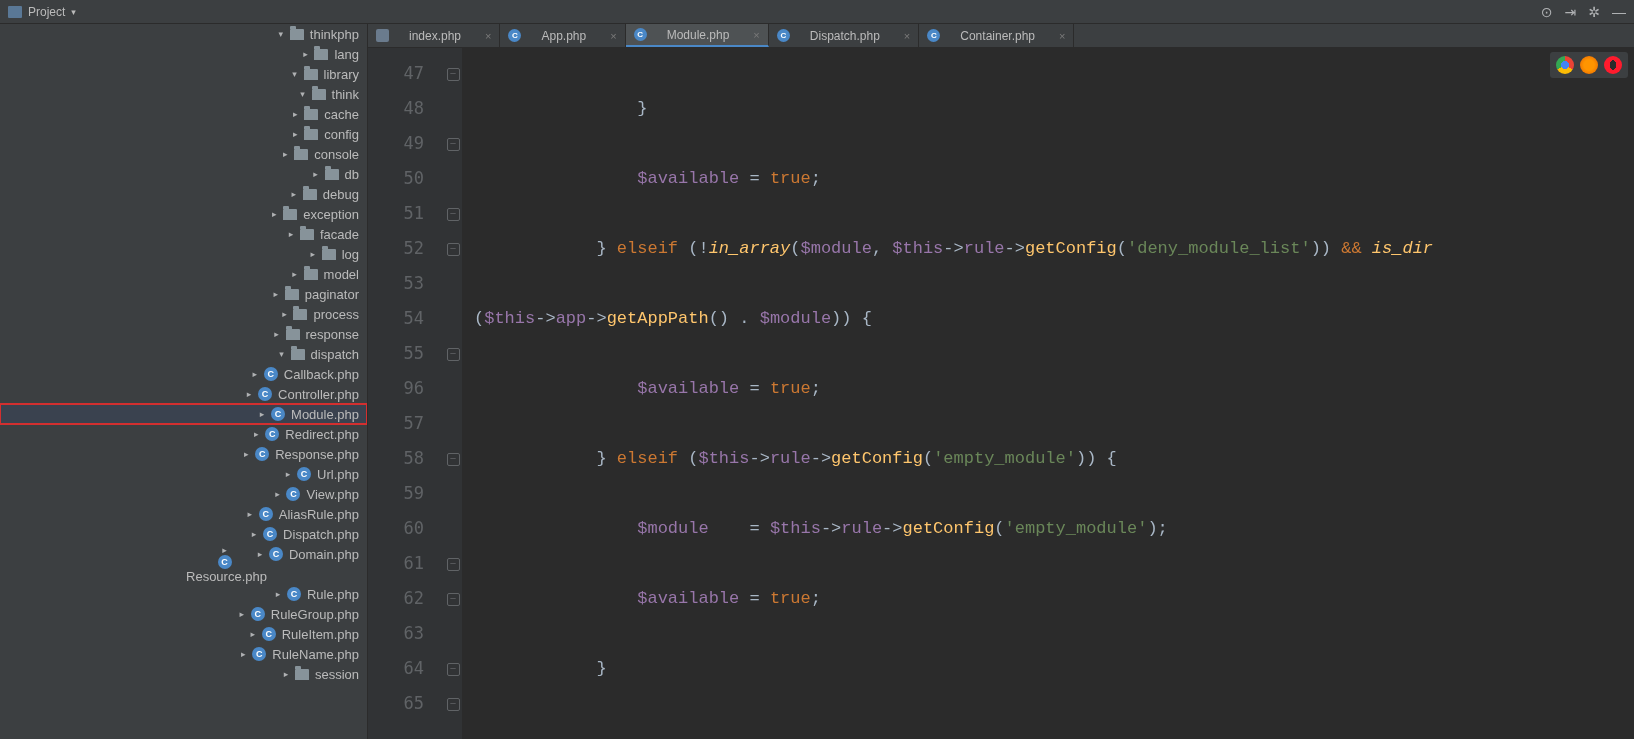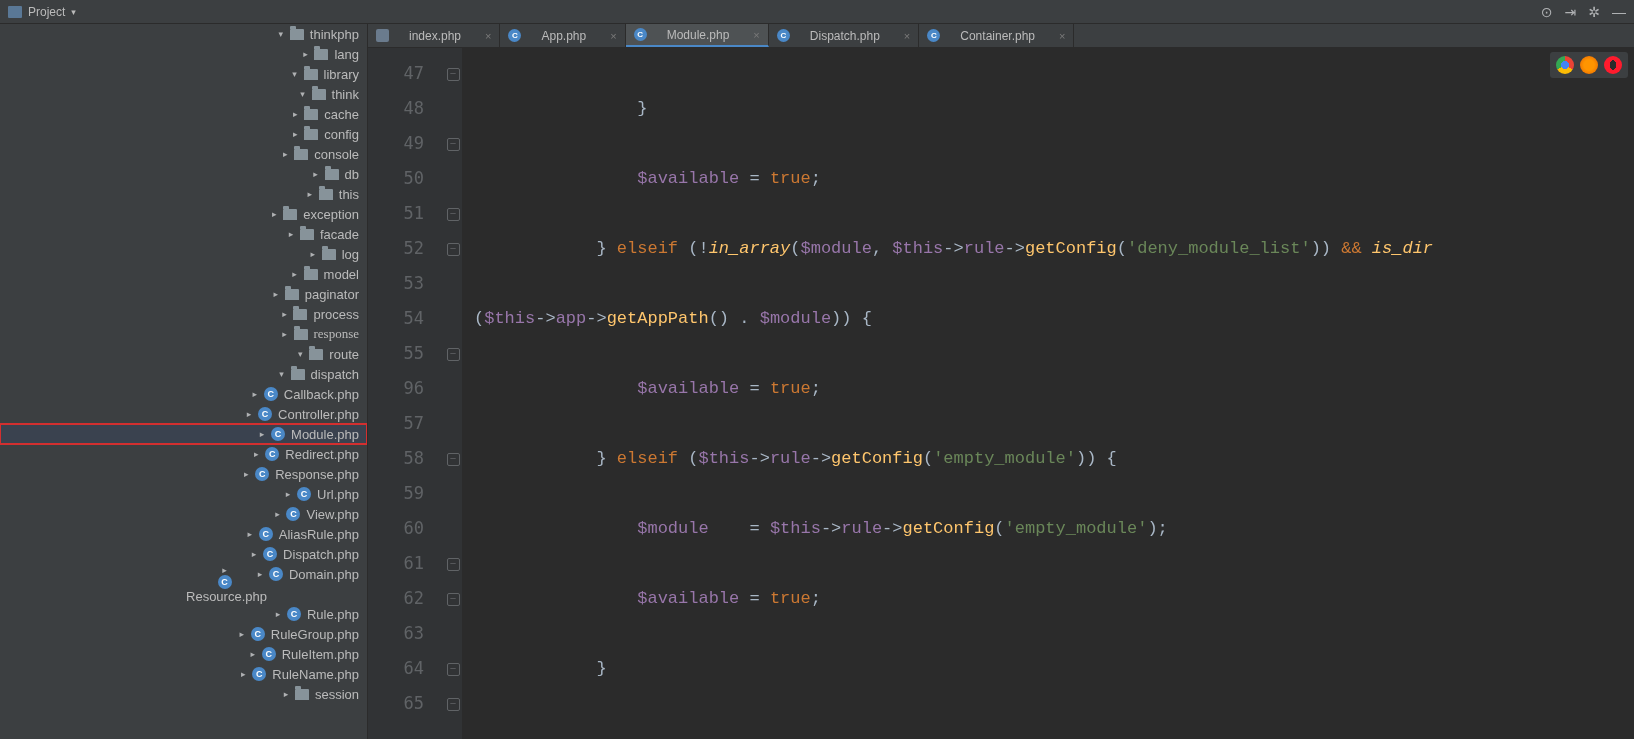--- a/index.html
+++ b/index.html
@@ -255,21 +255,21 @@
           <span class="tree-icon">
             <span class="folder-icon"></span>
           </span>
           <span class="tree-label">db</span>
         </div>
         <div class="tree-row" style="padding-left: 72px;">
           <span class="tree-arrow closed"></span>
           <span class="tree-icon">
             <span class="folder-icon"></span>
           </span>
-          <span class="tree-label">this</span>
+          <span class="tree-label">debug</span>
         </div>
         <div class="tree-row" style="padding-left: 72px;">
           <span class="tree-arrow closed"></span>
           <span class="tree-icon">
             <span class="folder-icon"></span>
           </span>
           <span class="tree-label">exception</span>
         </div>
         <div class="tree-row" style="padding-left: 72px;">
           <span class="tree-arrow closed"></span>
@@ -299,33 +299,26 @@
           </span>
           <span class="tree-label">paginator</span>
         </div>
         <div class="tree-row" style="padding-left: 72px;">
           <span class="tree-arrow closed"></span>
           <span class="tree-icon">
             <span class="folder-icon"></span>
           </span>
           <span class="tree-label">process</span>
         </div>
-        <div class="tree-row" style="padding-left: 52px; font-family: Liberation Serif, serif;">
+        <div class="tree-row" style="padding-left: 52px;">
           <span class="tree-arrow closed"></span>
           <span class="tree-icon">
             <span class="folder-icon"></span>
           </span>
           <span class="tree-label">response</span>
-        </div>
-        <div class="tree-row" style="padding-left: 72px;">
-          <span class="tree-arrow open"></span>
-          <span class="tree-icon">
-            <span class="folder-icon"></span>
-          </span>
-          <span class="tree-label">route</span>
         </div>
       </div>
     <div class="tree-row" style="padding-left:90px">
         <span class="tree-arrow open"></span>
         <span class="tree-icon">
           <span class="folder-icon"></span>
         </span>
         <span class="tree-label">dispatch</span>
       </div>
     <div id="dispatch-files">

